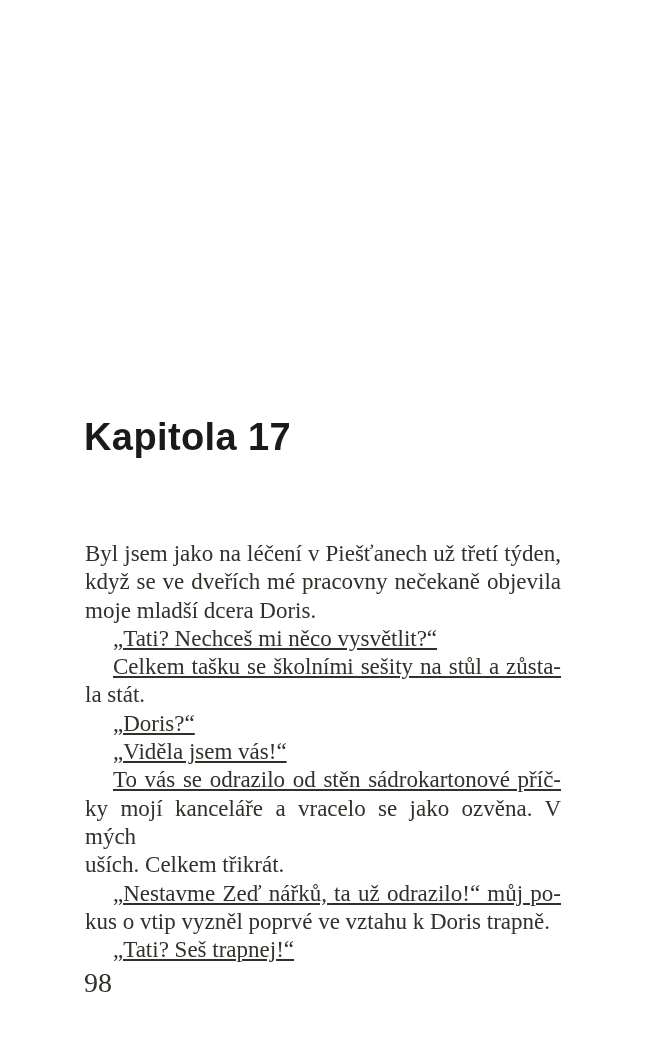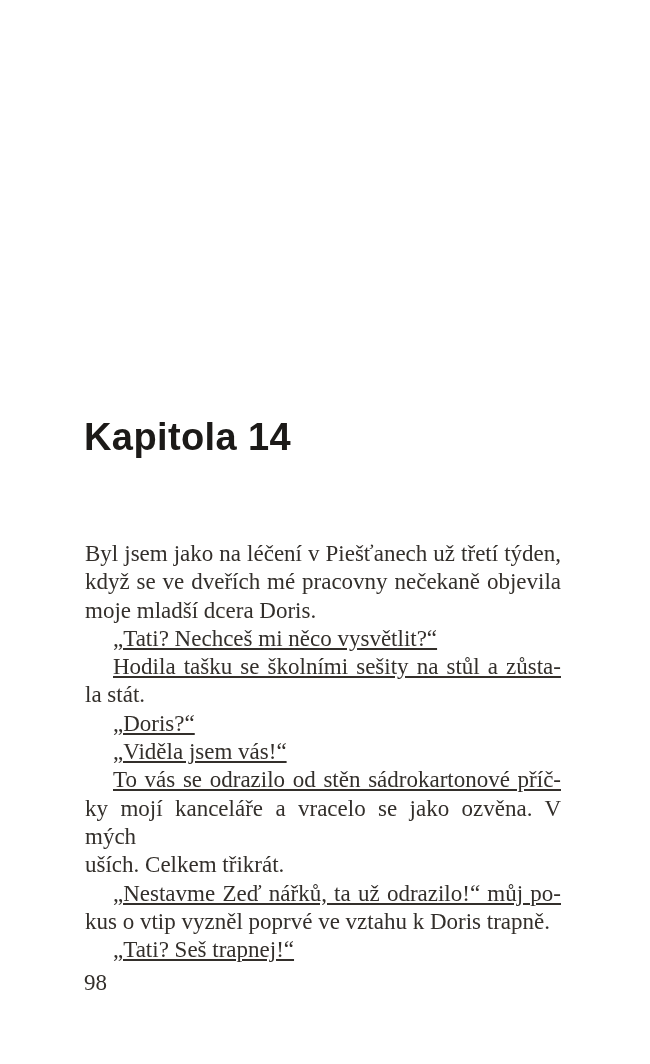--- a/index.html
+++ b/index.html
@@ -49,42 +49,42 @@
   }
   .para.indent .line.first {
     padding-left: 28px;
     text-decoration: underline;
   }
   .page-number {
     position: absolute;
     left: 84px;
     top: 971px;
     font-family: "Liberation Serif", serif;
-    font-size: 23px;
+    font-size: 28px;
     line-height: 24px;
     color: #332f2b;
   }
 </style>
 </head>
 <body>
 
 <div class="page">
-  <h1 class="chapter-title">Kapitola 14</h1>
+  <h1 class="chapter-title">Kapitola 17</h1>
 
   <div class="text-block">
       <div class="para">
         <div class="line first">Byl jsem jako na léčení v Piešťanech už třetí týden,</div>
         <div class="line">když se ve dveřích mé pracovny nečekaně objevila</div>
         <div class="line last">moje mladší dcera Doris.</div>
       </div>
       <div class="para indent">
         <div class="line first last">„Tati? Nechceš mi něco vysvětlit?“</div>
       </div>
       <div class="para indent">
-        <div class="line first">Hodila tašku se školními sešity na stůl a zůsta-</div>
+        <div class="line first">Celkem tašku se školními sešity na stůl a zůsta-</div>
         <div class="line last">la stát.</div>
       </div>
       <div class="para indent">
         <div class="line first last">„Doris?“</div>
       </div>
       <div class="para indent">
         <div class="line first last">„Viděla jsem vás!“</div>
       </div>
       <div class="para indent">
         <div class="line first">To vás se odrazilo od stěn sádrokartonové příč-</div>

